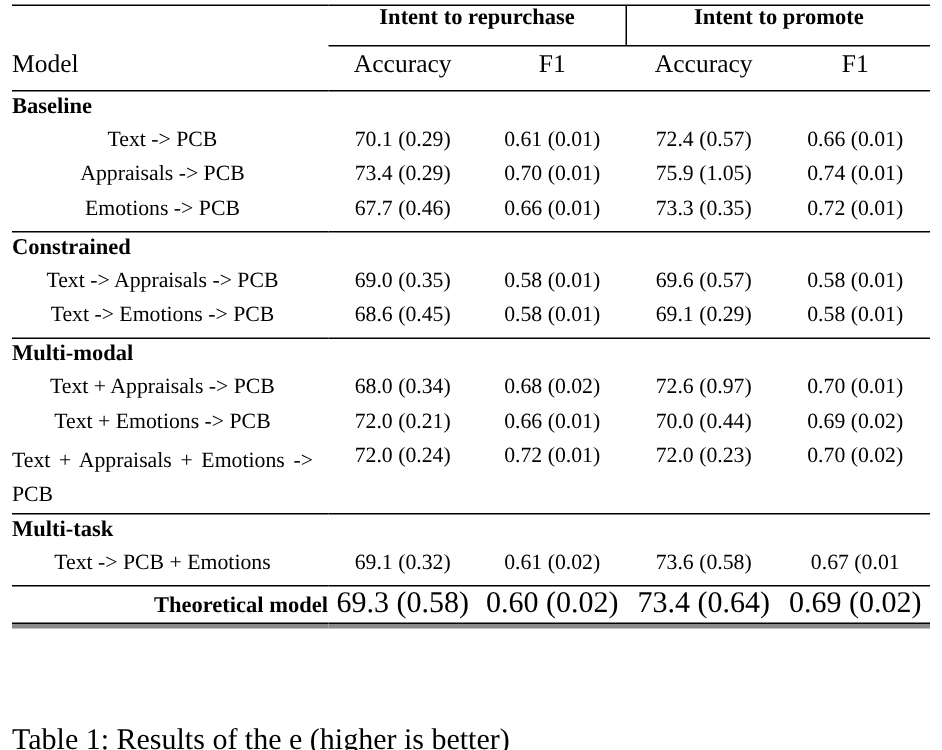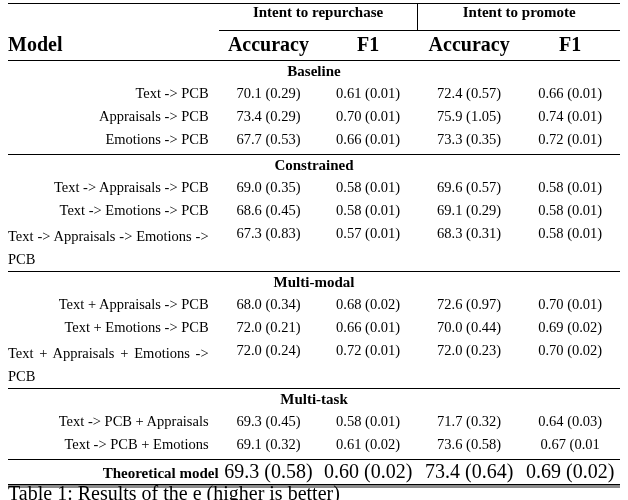--- a/index.html
+++ b/index.html
@@ -76,40 +76,40 @@
     border-bottom: 1.2px solid #000;
   }
   td.group-cell.with-divider {
     border-left: 1.2px solid #000;
   }
   td.group-spacer { border: 0; }
 
   
   tr.col-head td {
     height: 25px;
-    font-weight: bold;
-    font-size: 20px;
+    font-weight: normal;
+    font-size: 17px;
     padding-top: 2px;
     padding-bottom: 2px;
   }
   tr.col-head td.c-model { text-align: left; }
 
   
   tr.section-row td {
     height: 22px;
-    text-align: center;
+    text-align: left;
     font-weight: bold;
     font-size: 15px;
     padding-top: 2px;
   }
 
   
   tr.data-row td { height: 23px; }
   tr.data-row td.c-model {
-    text-align: right;
+    text-align: center;
     padding-right: 10px;
   }
   tr.data-row.wrapped td { height: 46px; }
   tr.data-row.wrapped td.c-model {
     white-space: normal;
     text-align: justify;
     text-align-last: left;
     line-height: 23px;
     vertical-align: top;
     padding-top: 0;
@@ -190,21 +190,21 @@
       </tr>
       <tr class="data-row">
         <td class="c-model">Appraisals -&gt; PCB</td>
         <td class="c-num">73.4 (0.29)</td>
         <td class="c-num">0.70 (0.01)</td>
         <td class="c-num-a">75.9 (1.05)</td>
         <td class="c-num">0.74 (0.01)</td>
       </tr>
       <tr class="data-row">
         <td class="c-model">Emotions -&gt; PCB</td>
-        <td class="c-num">67.7 (0.53)</td>
+        <td class="c-num">67.7 (0.46)</td>
         <td class="c-num">0.66 (0.01)</td>
         <td class="c-num-a">73.3 (0.35)</td>
         <td class="c-num">0.72 (0.01)</td>
       </tr>
 
       <tr class="rule-thin">
         <td class="c-model"></td>
           <td class="c-num"></td>
           <td class="c-num"></td>
           <td class="c-num-a"></td>
@@ -219,27 +219,20 @@
         <td class="c-num">69.0 (0.35)</td>
         <td class="c-num">0.58 (0.01)</td>
         <td class="c-num-a">69.6 (0.57)</td>
         <td class="c-num">0.58 (0.01)</td>
       </tr>
       <tr class="data-row">
         <td class="c-model">Text -&gt; Emotions -&gt; PCB</td>
         <td class="c-num">68.6 (0.45)</td>
         <td class="c-num">0.58 (0.01)</td>
         <td class="c-num-a">69.1 (0.29)</td>
-        <td class="c-num">0.58 (0.01)</td>
-      </tr>
-      <tr class="data-row wrapped">
-        <td class="c-model">Text -&gt; Appraisals -&gt; Emotions -&gt; PCB</td>
-        <td class="c-num">67.3 (0.83)</td>
-        <td class="c-num">0.57 (0.01)</td>
-        <td class="c-num-a">68.3 (0.31)</td>
         <td class="c-num">0.58 (0.01)</td>
       </tr>
 
       <tr class="rule-thin">
         <td class="c-model"></td>
           <td class="c-num"></td>
           <td class="c-num"></td>
           <td class="c-num-a"></td>
           <td class="c-num"></td>
       </tr>
@@ -274,27 +267,20 @@
           <td class="c-num"></td>
           <td class="c-num"></td>
           <td class="c-num-a"></td>
           <td class="c-num"></td>
       </tr>
 
       <tr class="section-row">
         <td class="c-model" colspan="5">Multi-task</td>
       </tr>
       <tr class="data-row">
-        <td class="c-model">Text -&gt; PCB + Appraisals</td>
-        <td class="c-num">69.3 (0.45)</td>
-        <td class="c-num">0.58 (0.01)</td>
-        <td class="c-num-a">71.7 (0.32)</td>
-        <td class="c-num">0.64 (0.03)</td>
-      </tr>
-      <tr class="data-row">
         <td class="c-model">Text -&gt; PCB + Emotions</td>
         <td class="c-num">69.1 (0.32)</td>
         <td class="c-num">0.61 (0.02)</td>
         <td class="c-num-a">73.6 (0.58)</td>
         <td class="c-num">0.67 (0.01</td>
       </tr>
 
       <tr class="rule-thin">
         <td class="c-model"></td>
           <td class="c-num"></td>

